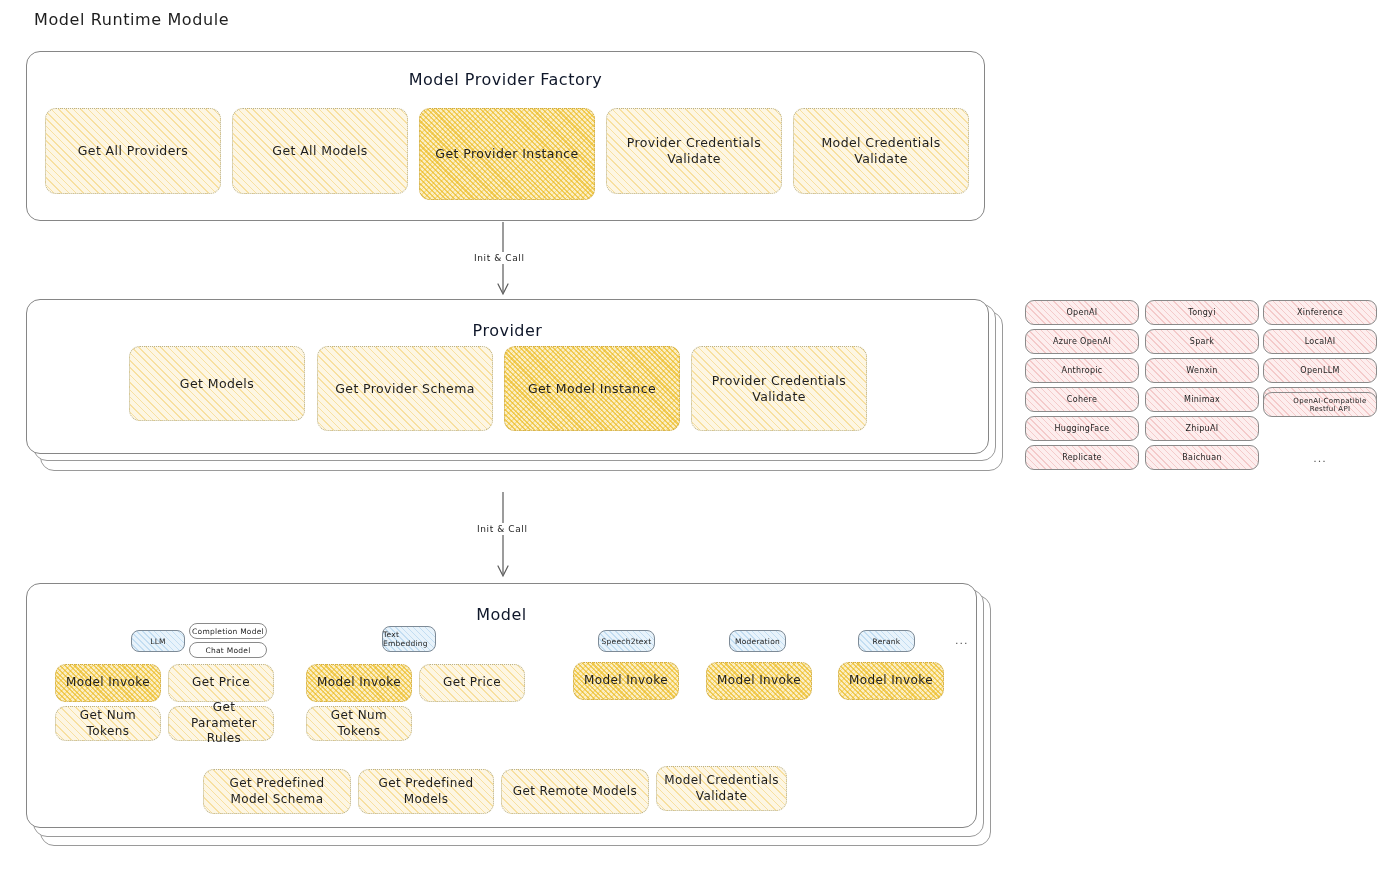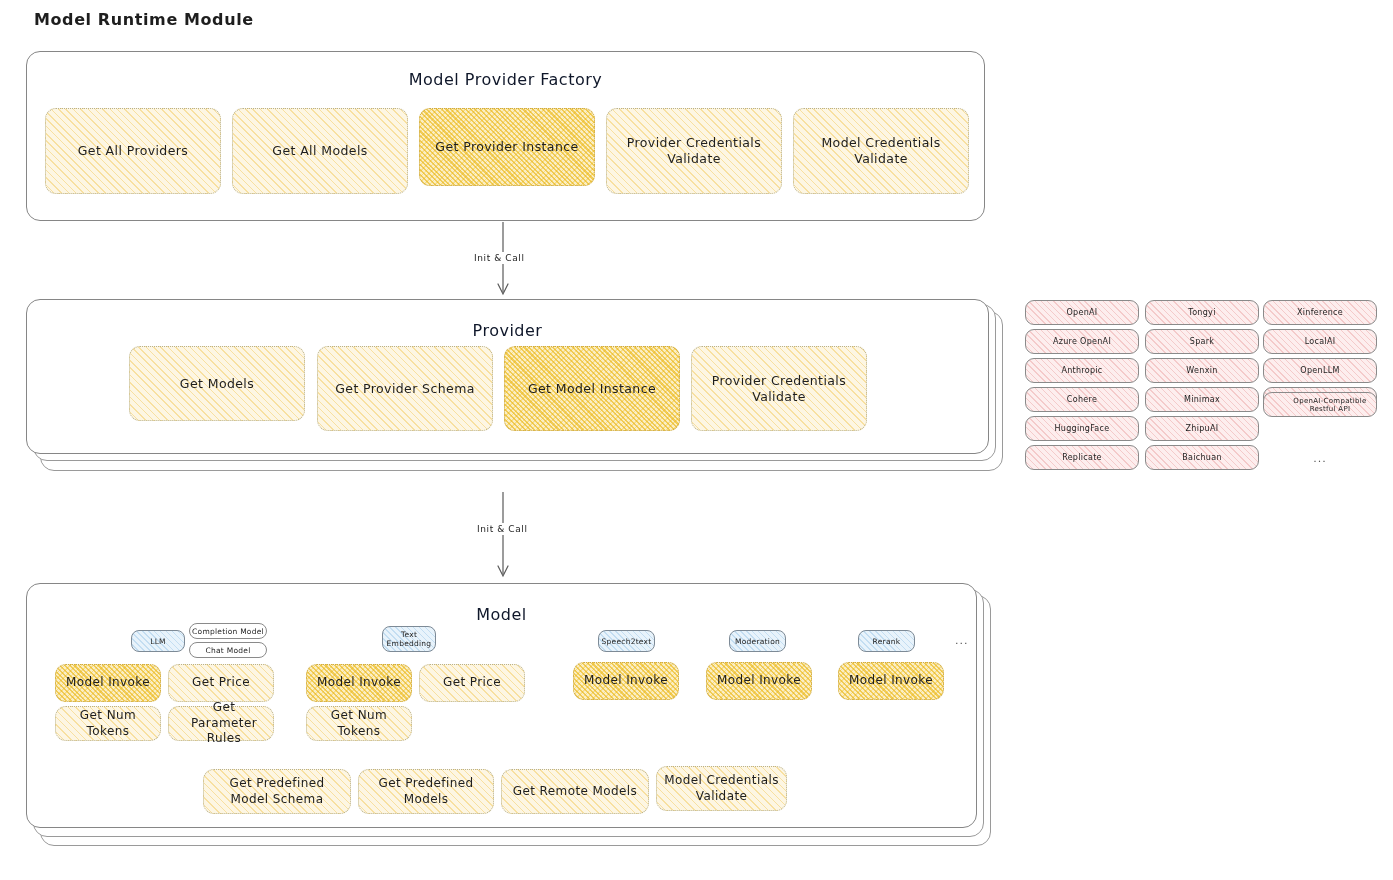--- a/index.html
+++ b/index.html
@@ -19,21 +19,21 @@
   .hand {
     font-family: "DejaVu Sans", sans-serif;
     color: #1e1e1e;
     letter-spacing: 0.4px;
   }
 
   .page-title {
     position: absolute;
     left: 34px; top: 10px;
     font-size: 16px;
-    font-weight: 700;
+    font-weight: 400;
     color: #1e1e1e;
     letter-spacing: 0.6px;
   }
 
   
   .panel {
     position: absolute;
     border: 1.4px solid #868686;
     border-radius: 14px;
     background: #ffffff;
@@ -119,21 +119,20 @@
   }
 
   
   .badge {
     position: absolute;
     border: 1.2px solid #7d8a96;
     border-radius: 8px;
     display: flex;
     align-items: center;
     justify-content: center;
-    text-align: center;
     font-size: 7.5px;
     line-height: 1.2;
     color: #1e1e1e;
     letter-spacing: 0.25px;
     background-color: #e8f3fb;
     background-image:
       repeating-linear-gradient(45deg,
         rgba(90,160,215,0.26) 0px,
         rgba(90,160,215,0.26) 1px,
         rgba(255,255,255,0) 1px,
@@ -171,21 +170,21 @@
 
   <div class="page-title hand">Model Runtime Module</div>
 
   <div class="panel" style="left:26px; top:51px; width:959px; height:170px;">
     <div class="panel-title hand" style="top:18px;">Model Provider Factory</div>
 
     <div class="node hand" style="left:18px; top:56px; width:176px; height:86px; font-size:12.5px;">Get All Providers</div>
 
     <div class="node hand" style="left:205px; top:56px; width:176px; height:86px; font-size:12.5px;">Get All Models</div>
 
-    <div class="node hi hand" style="left:392px; top:56px; width:176px; height:78px; font-size:12.5px;">Get Provider Instance</div>
+    <div class="node hi hand" style="left:392px; top:56px; width:176px; height:92px; font-size:12.5px;">Get Provider Instance</div>
 
     <div class="node hand" style="left:579px; top:56px; width:176px; height:86px; font-size:12.5px;">Provider Credentials Validate</div>
 
     <div class="node hand" style="left:766px; top:56px; width:176px; height:86px; font-size:12.5px;">Model Credentials Validate</div>
   </div>
 
   <svg class="arrow-svg" style="left:494px; top:222px; width:20px; height:76px;">
     <path d="M9,0 L9,70" stroke="#5a5a5a" stroke-width="1.2" fill="none"></path>
     <path d="M4,62 L9,72 L14,62" stroke="#5a5a5a" stroke-width="1.2" fill="none" stroke-linecap="round"></path>
   </svg>

